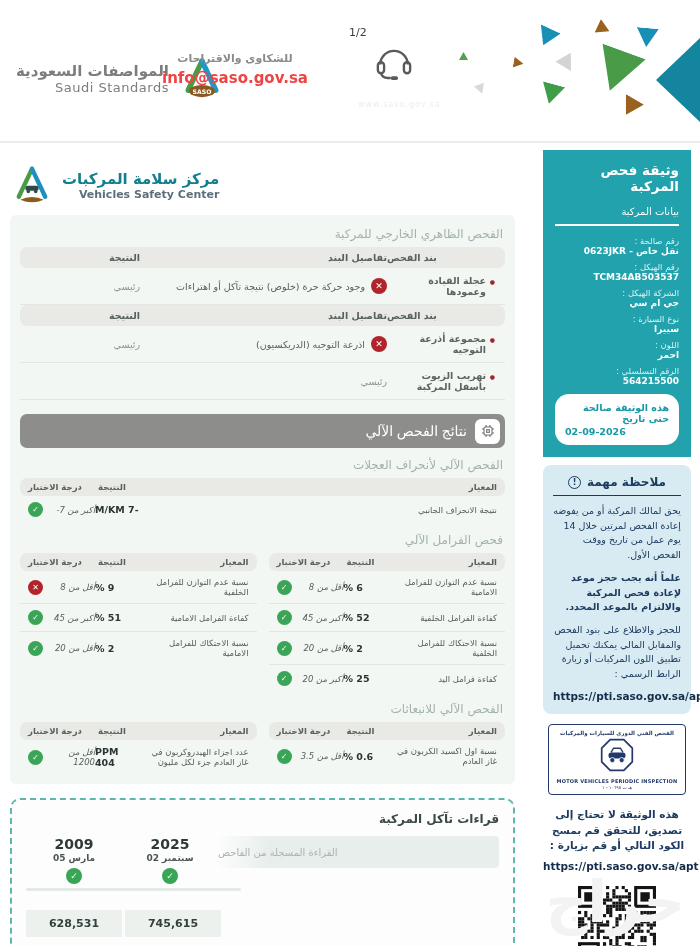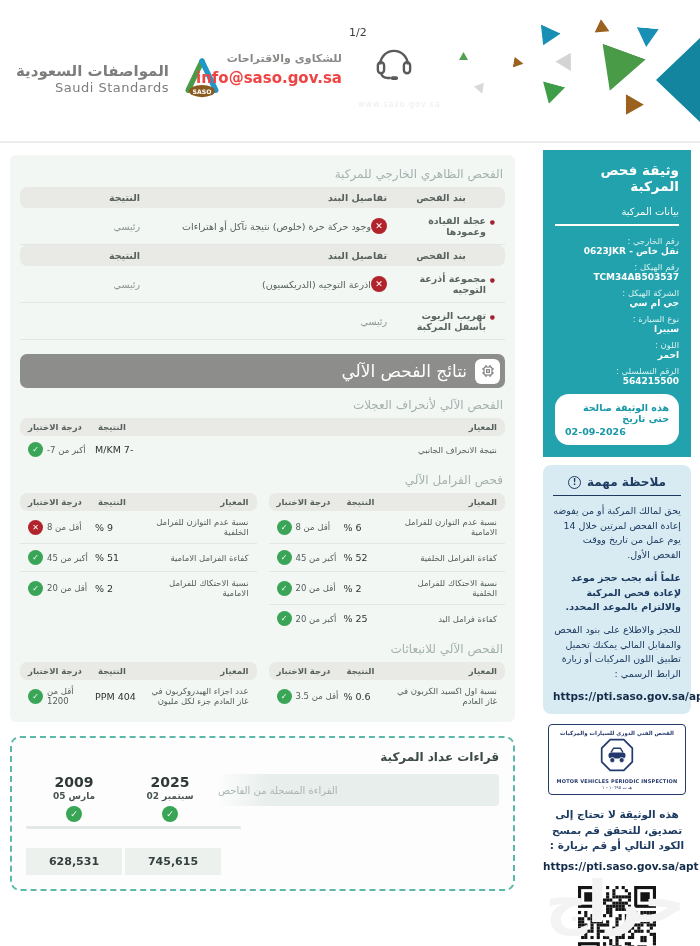--- a/index.html
+++ b/index.html
@@ -8,21 +8,21 @@
   .page { position:relative; width:700px; height:946px; margin:0 auto; background:#fff; overflow:hidden; }
 
   
   .header { position:relative; height:143px; border-bottom:2px solid #ececec; background:#fff; }
   .header-inner { position:absolute; left:0; top:0; right:0; bottom:0; }
   .brand-block { position:absolute; left:16px; top:55px; display:flex; align-items:center; gap:10px; }
   .brand-text { text-align:right; }
   .brand-ar { font-size:15px; font-weight:bold; color:#7d7d7b; }
   .brand-en { font-size:13px; color:#7d7d7b; letter-spacing:.5px; }
   .saso-logo { width:46px; height:46px; }
-  .complaints-block { position:absolute; left:196px; top:52px; text-align:right; }
+  .complaints-block { position:absolute; left:162px; top:52px; text-align:center; }
   .complaints-ar { font-size:11px; font-weight:bold; color:#8a8a88; margin-bottom:4px; }
   .complaints-email { font-size:15px; font-weight:bold; color:#ef4444; }
   .page-indicator { position:absolute; left:349px; top:26px; font-size:11px; color:#3c3c3c; }
   .headset { position:absolute; left:372px; top:38px; width:44px; height:44px; }
   .faint-url { position:absolute; left:358px; top:100px; font-size:8px; color:#ededed; letter-spacing:1px; }
   .tri { position:absolute; }
   .tri i { display:block; clip-path:polygon(50% 0, 100% 100%, 0 100%); width:100%; height:100%; }
   .tri-left i { clip-path:polygon(100% 0, 100% 100%, 0 50%); }
 
   
@@ -38,47 +38,47 @@
   .vsc-logo { width:44px; height:44px; }
 
   
   .sections-bg { background:#f3f7f4; border-radius:6px; padding:2px 10px 10px 10px; }
   .sec-title { font-size:12px; color:#a3b2ae; margin:10px 2px 6px; text-align:right; }
   .thead { display:flex; align-items:center; background:#e9eae6; border-radius:7px; padding:5px 10px; font-size:9.5px; color:#57615d; font-weight:bold; }
   .trow { display:flex; align-items:center; padding:7px 10px; border-bottom:1px solid #e2e7e3; font-size:9.5px; color:#55605d; }
   .trow:last-child { border-bottom:none; }
   .c-item { width:108px; text-align:right; font-weight:bold; color:#5a6561; position:relative; padding-right:9px; }
   .c-item::before { content:"●"; color:#a32430; font-size:6px; position:absolute; right:0; top:3px; }
-  .c-detail { flex:1; display:flex; align-items:center; justify-content:flex-start; }
+  .c-detail { flex:1; display:flex; align-items:center; gap:6px; justify-content:flex-start; }
   .c-result { width:110px; text-align:right; color:#8a9691; }
-  .h-item { width:108px; text-align:center; }
+  .h-item { width:108px; text-align:left; }
   .h-detail { flex:1; text-align:right; }
   .h-result { width:110px; text-align:right; }
 
   .status { width:16px; height:16px; min-width:16px; border-radius:50%; color:#fff; display:inline-flex; align-items:center; justify-content:center; font-size:9px; font-weight:bold; }
   .status[data-status="pass"] { background:#3aa557; }
   .status[data-status="pass"]::after { content:"✓"; }
   .status[data-status="fail"] { background:#b2242c; }
   .status[data-status="fail"]::after { content:"✕"; }
 
   
   .banner { display:flex; align-items:center; gap:8px; background:#8d8d8b; border-radius:7px; height:34px; padding:0 5px; margin:14px 0 4px; }
   .banner-iconbox { width:25px; height:25px; background:#fff; border-radius:6px; display:flex; align-items:center; justify-content:center; }
-  .banner-label { color:#fff; font-size:17px; }
+  .banner-label { color:#fff; font-size:14px;font-family:Liberation Serif, serif; }
 
   
   .twocol { display:flex; gap:12px; align-items:flex-start; }
   .mtable { flex:1; }
   .half { width:calc(50% - 6px); }
   .mhead { display:flex; align-items:center; background:#e9eae6; border-radius:7px; padding:4px 8px; font-size:8.5px; color:#57615d; font-weight:bold; }
   .mrow { display:flex; align-items:center; padding:6px 8px; border-bottom:1px solid #e2e7e3; font-size:8.5px; color:#55605d; }
   .mrow:last-child { border-bottom:none; }
   .m-crit { flex:1; text-align:right; padding-left:4px; }
-  .m-res { width:46px; font-weight:normal; color:#2b3533; font-size:9.5px; direction:ltr; text-align:left; }
-  .m-grade { width:52px; text-align:left; padding-left:4px; }
+  .m-res { width:46px; font-weight:bold; color:#2b3533; font-size:9.5px; direction:ltr; text-align:left; }
+  .m-grade { width:52px; text-align:right; padding-left:4px;font-style:italic; }
   .mh-crit { flex:1; text-align:right; }
   .mh-res { width:46px; text-align:left; }
   .mh-grade { width:70px; text-align:left; }
   .status.sm { width:15px; height:15px; min-width:15px; font-size:8px; }
 
   
   .odo { border:2px dashed #5bb8ab; border-radius:10px; background:#fcfdfc; margin-top:14px; padding:12px 14px 14px; }
   .odo-title { font-size:12px; font-weight:bold; color:#3b4a46; text-align:right; margin-bottom:10px; }
   .odo-timeline { direction:ltr; display:flex; align-items:flex-start; position:relative; height:62px; }
   .odo-timeline::before { content:""; position:absolute; left:0; bottom:7px; width:215px; height:3px; background:#e3e9e5; border-radius:2px; }
@@ -193,20 +193,34 @@
             <i style="background:#13859e;"></i>
           </div>
       </div>
     </div>
   </div>
 
   <div class="main">
 
     <div class="content">
 
+      <div class="vsc">
+        <div class="vsc-text">
+          <div class="vsc-ar">مركز سلامة المركبات</div>
+          <div class="vsc-en">Vehicles Safety Center</div>
+        </div>
+        <svg class="vsc-logo" viewBox="0 0 60 54">
+          <path d="M30 5 L12 43" stroke="#4a9b47" stroke-width="6" stroke-linecap="round" fill="none"></path>
+          <path d="M30 5 L48 43" stroke="#1f8fc0" stroke-width="6" stroke-linecap="round" fill="none"></path>
+          <path d="M14 47 Q30 40 46 47 Q30 54 14 47 Z" fill="#8a5a1e"></path>
+          <rect x="21" y="28" width="18" height="7" rx="3" fill="#2e4a46"></rect>
+          <circle cx="25" cy="36" r="2.4" fill="#2e4a46"></circle>
+          <circle cx="35" cy="36" r="2.4" fill="#2e4a46"></circle>
+        </svg>
+      </div>
 
       <div class="sections-bg">
 
         <div class="sec-title">الفحص الظاهري الخارجي للمركبة</div>
         <div class="thead">
           <div class="h-item">بند الفحص</div>
           <div class="h-detail">تفاصيل البند</div>
           <div class="h-result">النتيجة</div>
         </div>
         <div class="trow">
@@ -349,21 +363,21 @@
               <div class="m-crit">عدد اجزاء الهيدروكربون في غاز العادم جزء لكل مليون</div>
               <div class="m-res">PPM 404</div>
               <div class="m-grade">أقل من 1200</div>
               <span class="status sm" data-status="pass"></span>
             </div>
           </div>
         </div>
       </div>
 
       <div class="odo">
-        <div class="odo-title">قراءات عداد المركبة</div>
+        <div class="odo-title">قراءات تآكل المركبة</div>
         <div class="odo-timeline">
           <div class="odo-col">
             <div class="odo-year">2009</div>
             <div class="odo-date">05 مارس</div>
             <span class="status odo-check" data-status="pass"></span>
           </div>
           <div class="odo-col">
             <div class="odo-year">2025</div>
             <div class="odo-date">02 سبتمبر</div>
             <span class="status odo-check" data-status="pass"></span>
@@ -379,21 +393,21 @@
       </div>
 
     </div>
 
     <div class="sidebar">
       <div class="doc-card">
         <div class="doc-title">وثيقة فحص المركبة</div>
         <div class="doc-sub">بيانات المركبة</div>
         <hr class="doc-hr">
         <div class="doc-field">
-          <div class="doc-label">رقم الخارجي :</div>
+          <div class="doc-label">رقم صالحة :</div>
           <div class="doc-value">نقل خاص - 0623JKR</div>
         </div>
         <div class="doc-field">
           <div class="doc-label">رقم الهيكل :</div>
           <div class="doc-value">TCM34AB503537</div>
         </div>
         <div class="doc-field">
           <div class="doc-label">الشركة الهيكل :</div>
           <div class="doc-value">جي ام سي</div>
         </div>

